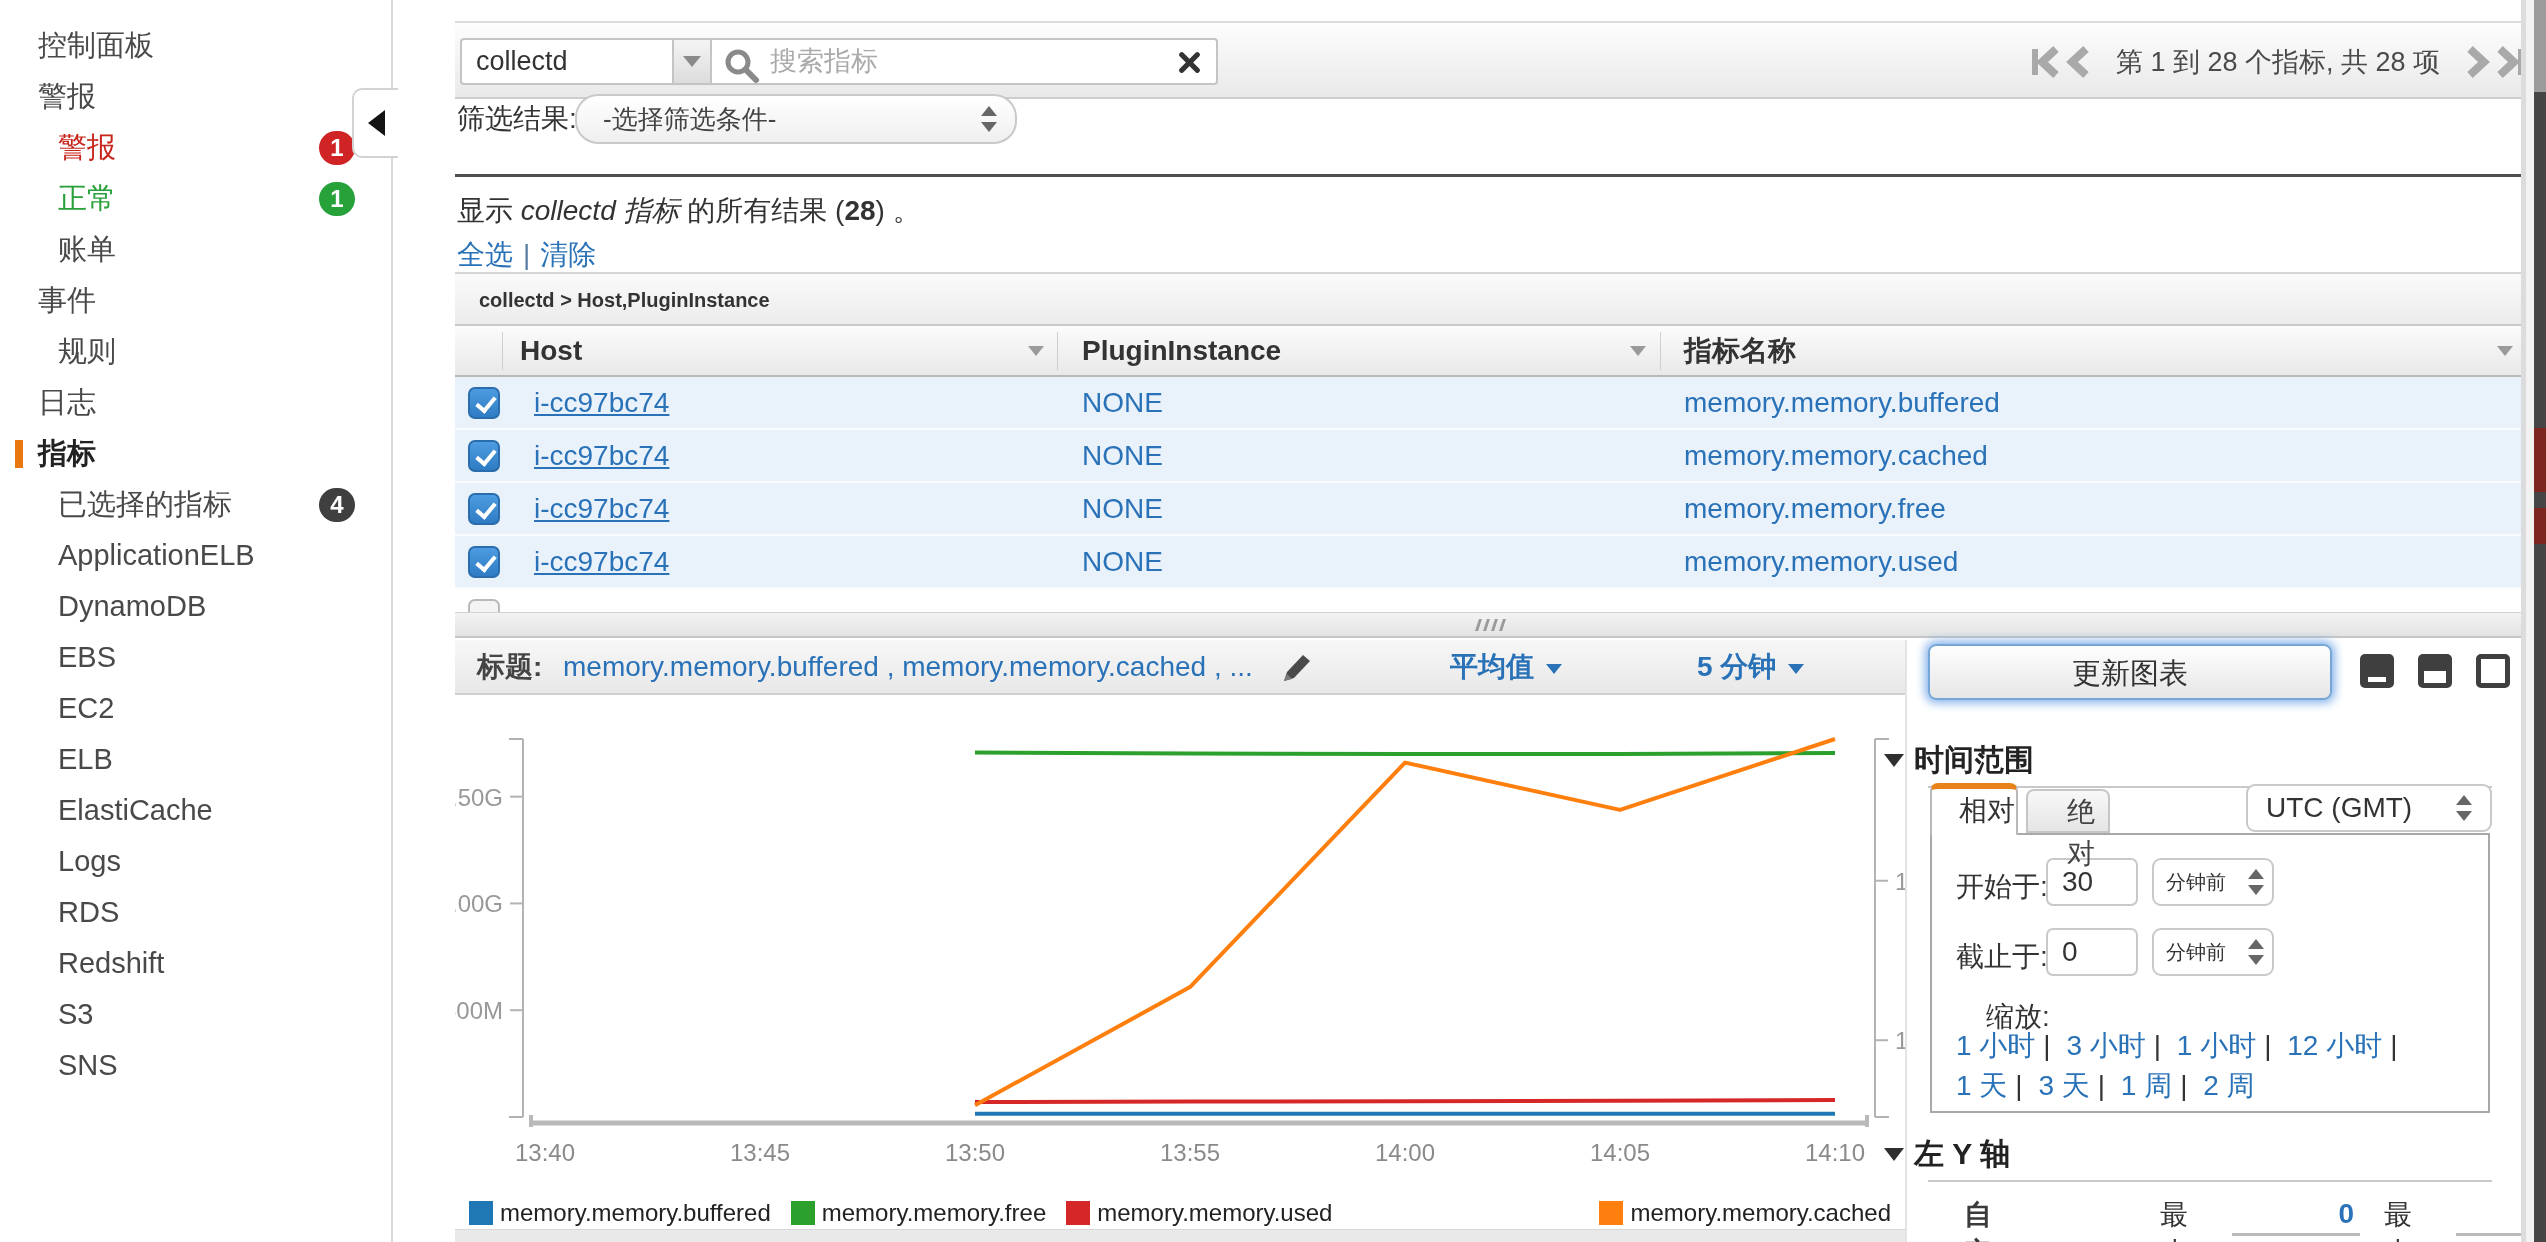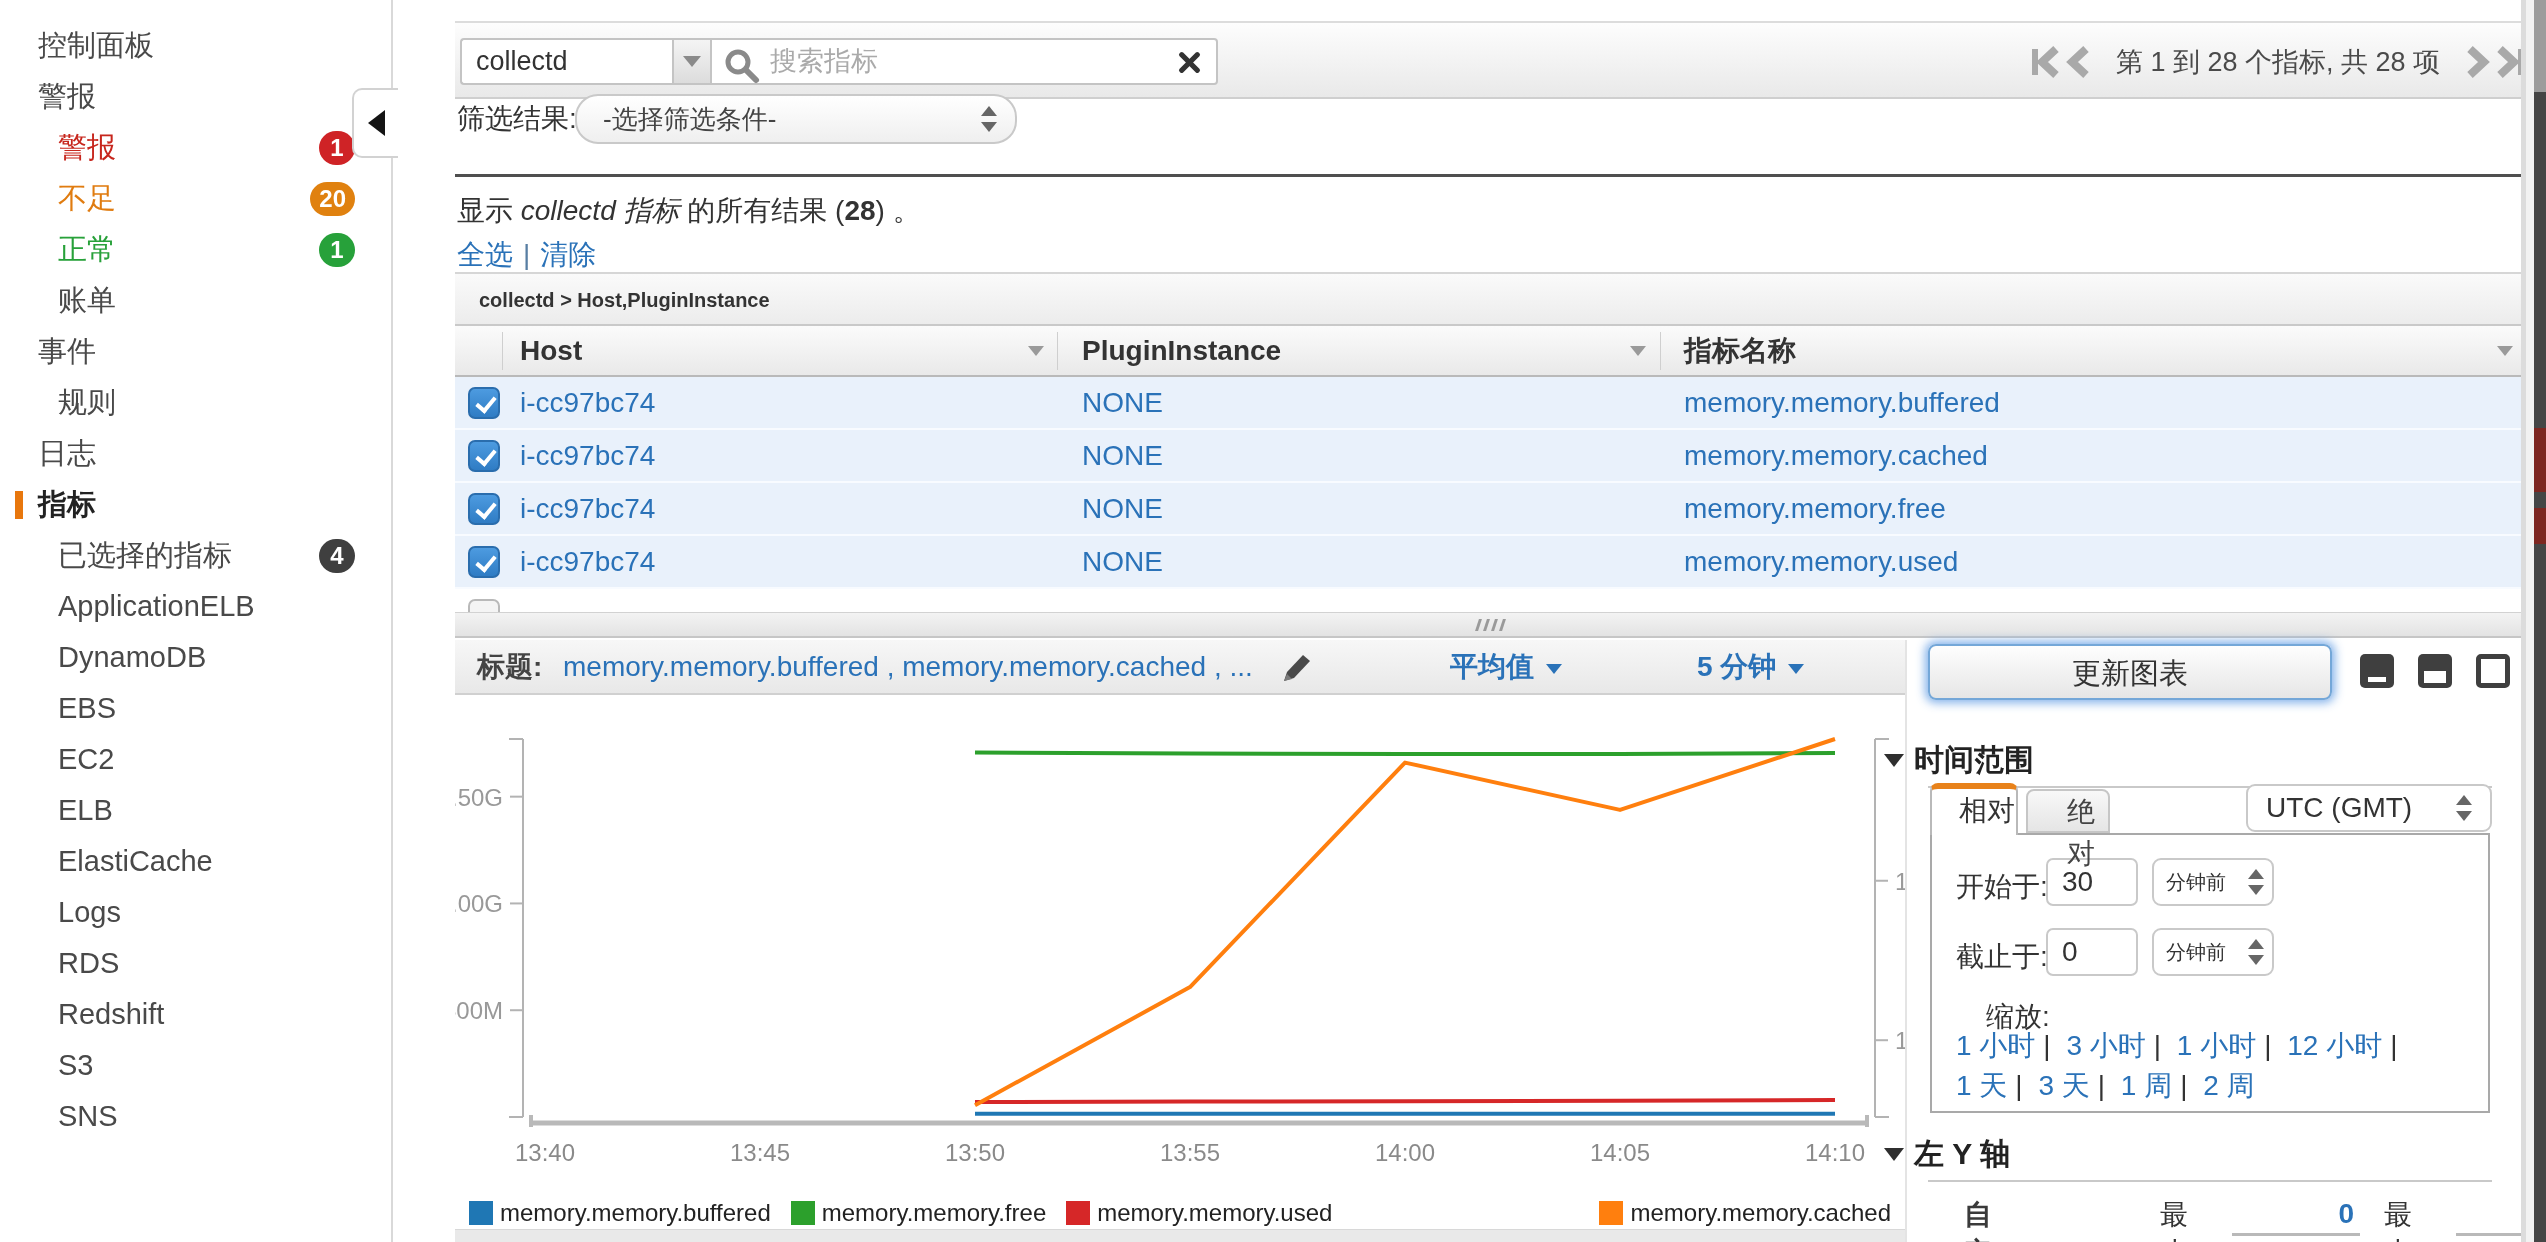--- a/index.html
+++ b/index.html
@@ -72,21 +72,21 @@
     background:linear-gradient(#fafafa,#ececec);border-top:2px solid #d6d6d6;border-bottom:2px solid #c9c9c9;
     font-weight:bold;font-size:20px;line-height:52px;color:#333;padding-left:24px;}
   #table-clip{position:absolute;left:455px;top:326px;width:2071px;height:286px;overflow:hidden;}
   #thead{position:relative;height:51px;background:linear-gradient(#fbfbfb,#e9e9e9);border-bottom:2px solid #b9b9b9;box-sizing:border-box;}
   .hcell{position:absolute;top:0;line-height:49px;font-weight:bold;font-size:28px;color:#333;}
   .hdiv{position:absolute;top:6px;width:1px;height:38px;background:#cfcfcf;}
   .sortarr{position:absolute;top:20px;width:0;height:0;border-left:8px solid transparent;border-right:8px solid transparent;border-top:10px solid #9a9a9a;cursor:pointer;}
   .t-row{position:relative;height:53px;background:#e9f1fb;border-bottom:2px solid #f8fbff;box-sizing:border-box;cursor:pointer;}
   .t-row.partial{background:#fff;}
   .t-row .cell{position:absolute;top:0;line-height:51px;font-size:28px;color:#2a72b8;}
-  .t-row .host{left:65px;}
+  .t-row .host{left:79px;text-decoration:underline;}
   .t-row .plugin{left:627px;}
   .t-row .metric{left:1229px;}
   .t-row.partial .cell{top:8px;}
   .cb{position:absolute;left:13px;top:10px;width:32px;height:32px;border-radius:7px;background:#f4f4f4;border:2px solid #b9b9b9;box-sizing:border-box;}
   .t-row.checked .cb{background:linear-gradient(#4d9be0,#2f7cc4);border-color:#2a6dad;}
   .t-row.checked .cb::after{content:'';position:absolute;left:10px;top:4px;width:8px;height:15px;border:solid #fff;border-width:0 4px 4px 0;transform:rotate(40deg);}
 
   
   #splitter{position:absolute;left:455px;top:612px;width:2071px;height:26px;background:linear-gradient(#f3f3f3,#e3e3e3);
     border-top:1px solid #d2d2d2;border-bottom:2px solid #c6c6c6;box-sizing:border-box;cursor:row-resize;
@@ -187,24 +187,20 @@
       <div class="side-item level-top">
         <span>警报</span>
         
       </div>
 
       <div class="side-item level-sub tone-red badge-tone-red">
         <span>警报</span>
         <span class="badge">1</span>
       </div>
 
-      <div class="side-item level-sub tone-orange badge-tone-orange">
-        <span>不足</span>
-        <span class="badge">20</span>
-      </div>
 
       <div class="side-item level-sub tone-green badge-tone-green">
         <span>正常</span>
         <span class="badge">1</span>
       </div>
 
       <div class="side-item level-sub">
         <span>账单</span>
         
       </div>

